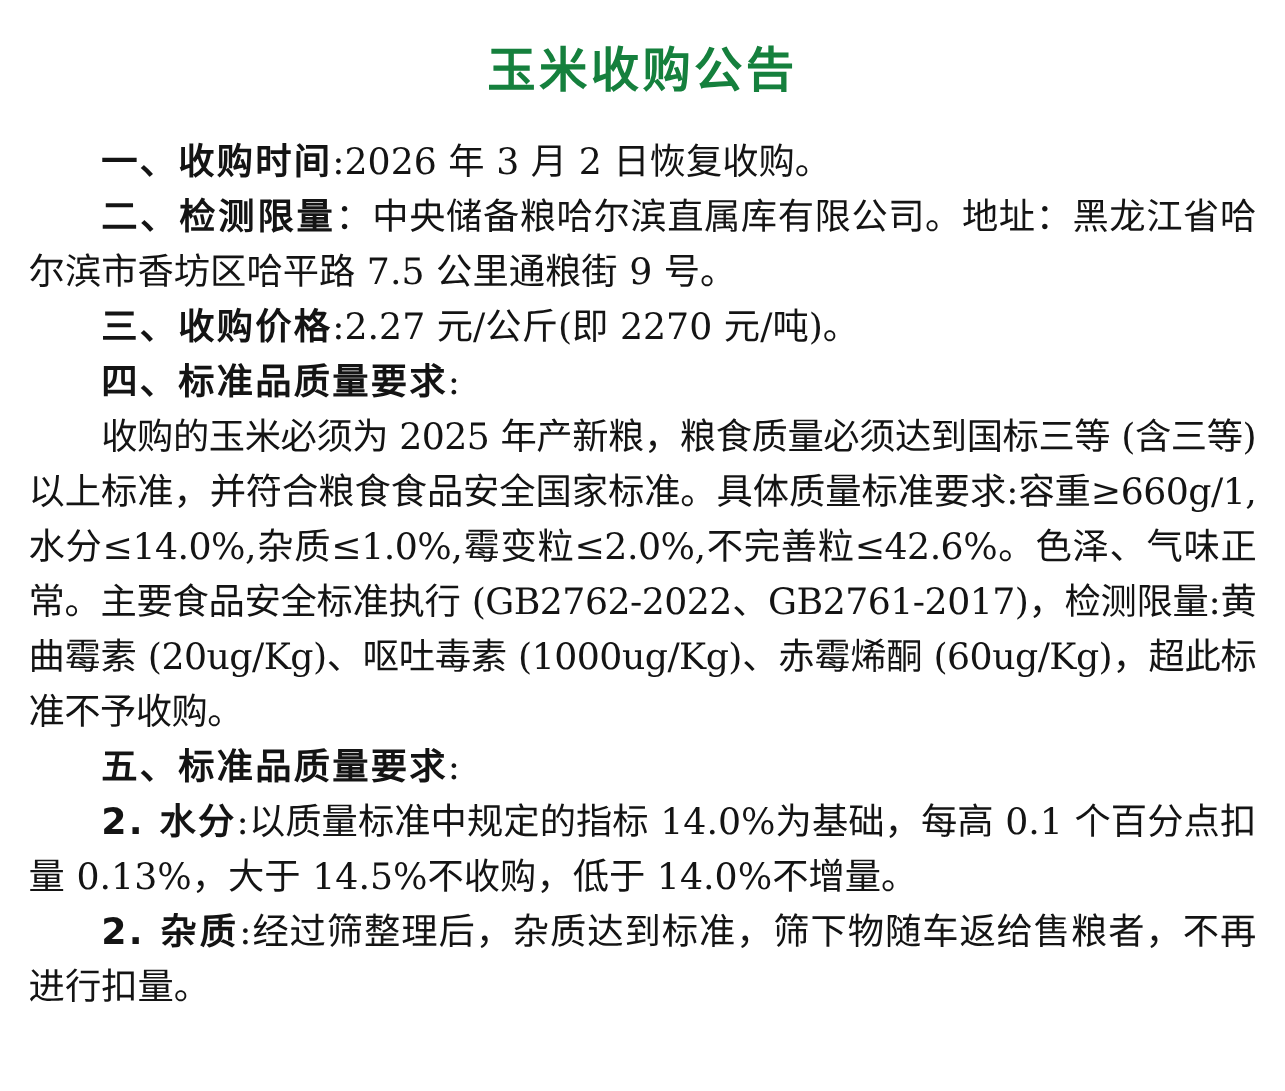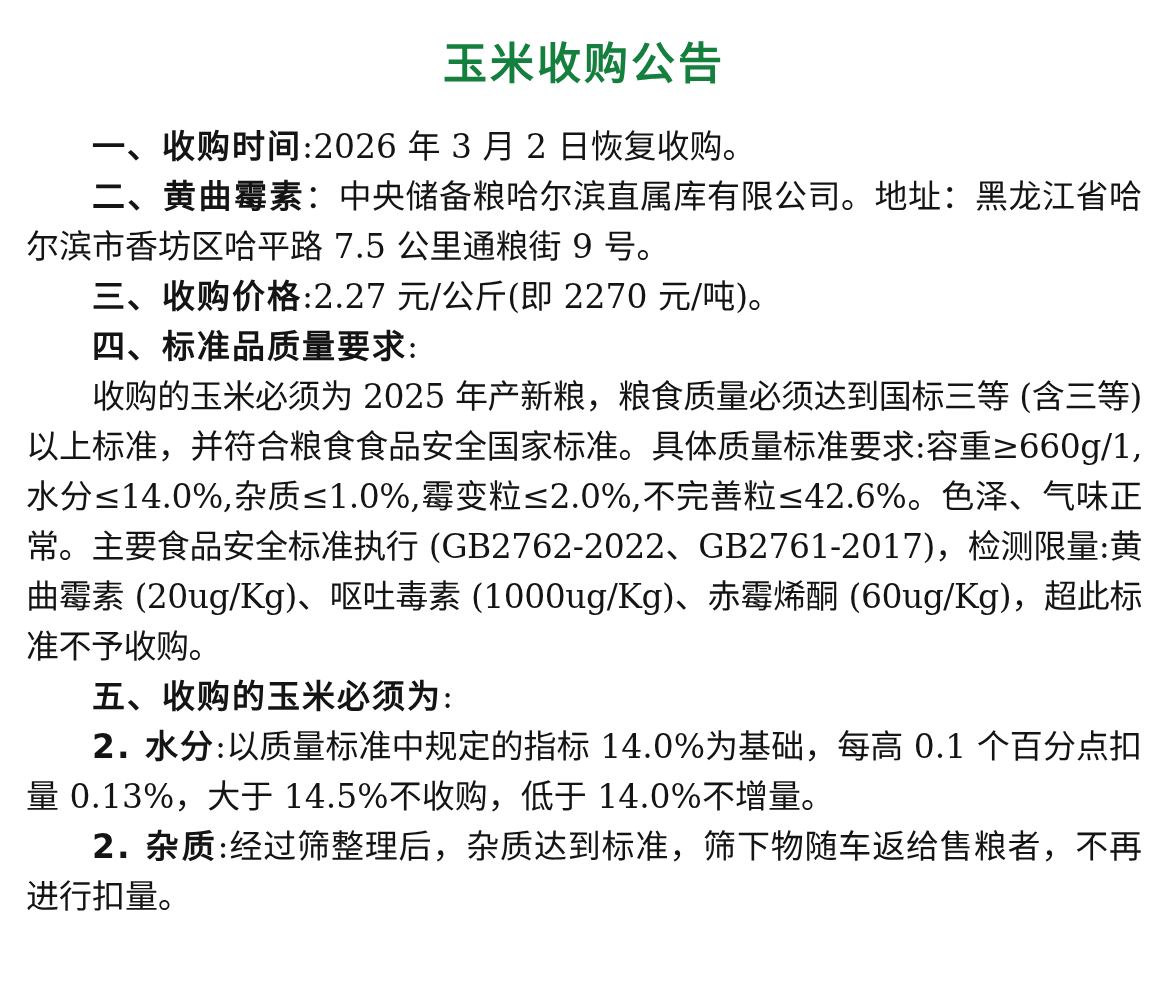--- a/index.html
+++ b/index.html
@@ -72,35 +72,35 @@
 
   <h1 class="doc-title">玉米收购公告</h1>
 
   <div class="body-text">
 
     <p class="para">
       <span class="heading-run">一、收购时间</span><span class="plain">:</span><span class="plain">2026 年 3 月 2 日恢复收购。</span>
     </p>
 
     <p class="para">
-      <span class="heading-run">二、黄曲霉素</span><span class="plain">：</span><span class="plain">中央储备粮哈尔滨直属库有限公司。地址：黑龙江省哈尔滨市香坊区哈平路 7.5 公里通粮街 9 号。</span>
+      <span class="heading-run">二、检测限量</span><span class="plain">：</span><span class="plain">中央储备粮哈尔滨直属库有限公司。地址：黑龙江省哈尔滨市香坊区哈平路 7.5 公里通粮街 9 号。</span>
     </p>
 
     <p class="para">
       <span class="heading-run">三、收购价格</span><span class="plain">:</span><span class="plain">2.27 元/公斤(即 2270 元/吨)。</span>
     </p>
 
     <p class="para">
       <span class="heading-run">四、标准品质量要求</span><span class="plain">:</span>
     </p>
 
     <p class="para tight">收购的玉米必须为 2025 年产新粮，粮食质量必须达到国标三等 (含三等) 以上标准，并符合粮食食品安全国家标准。具体质量标准要求:容重≥660g/1,水分≤14.0%,杂质≤1.0%,霉变粒≤2.0%,不完善粒≤42.6%。色泽、气味正常。主要食品安全标准执行 (GB2762-2022、GB2761-2017)，检测限量:黄曲霉素 (20ug/Kg)、呕吐毒素 (1000ug/Kg)、赤霉烯酮 (60ug/Kg)，超此标准不予收购。</p>
 
     <p class="para">
-      <span class="heading-run">五、收购的玉米必须为</span><span class="plain">:</span>
+      <span class="heading-run">五、标准品质量要求</span><span class="plain">:</span>
     </p>
 
     <p class="sub-para">
       <span class="num-label">2. 水分</span><span class="plain">:</span><span class="plain">以质量标准中规定的指标 14.0%为基础，每高 0.1 个百分点扣量 0.13%，大于 14.5%不收购，低于 14.0%不增量。</span>
     </p>
 
     <p class="sub-para">
       <span class="num-label">2. 杂质</span><span class="plain">:</span><span class="plain">经过筛整理后，杂质达到标准，筛下物随车返给售粮者，不再进行扣量。</span>
     </p>
 

